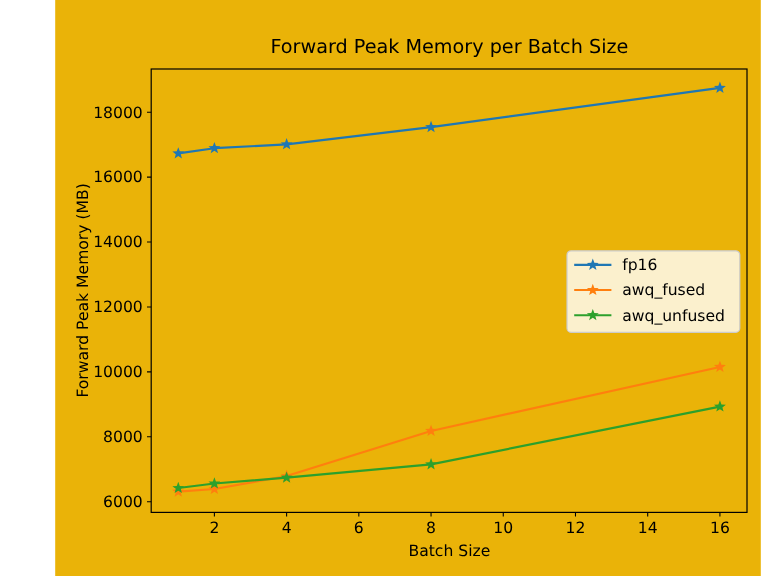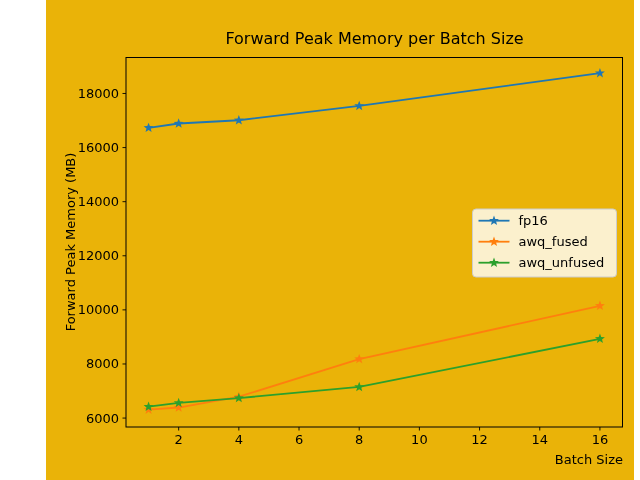--- a/index.html
+++ b/index.html
@@ -20,21 +20,21 @@
     text-align: center;
     font-size: 16px;
     color: #000000;
     white-space: nowrap;
   }
   .x-label {
     position: absolute;
     top: 452px;
     left: 80px;
     width: 497px;
-    text-align: right;
+    text-align: center;
     font-size: 13px;
     color: #000000;
     white-space: nowrap;
   }
   .y-label {
     position: absolute;
     top: 242px;
     left: 24px;
     transform: translate(-50%, -50%) rotate(-90deg);
     font-size: 13px;

